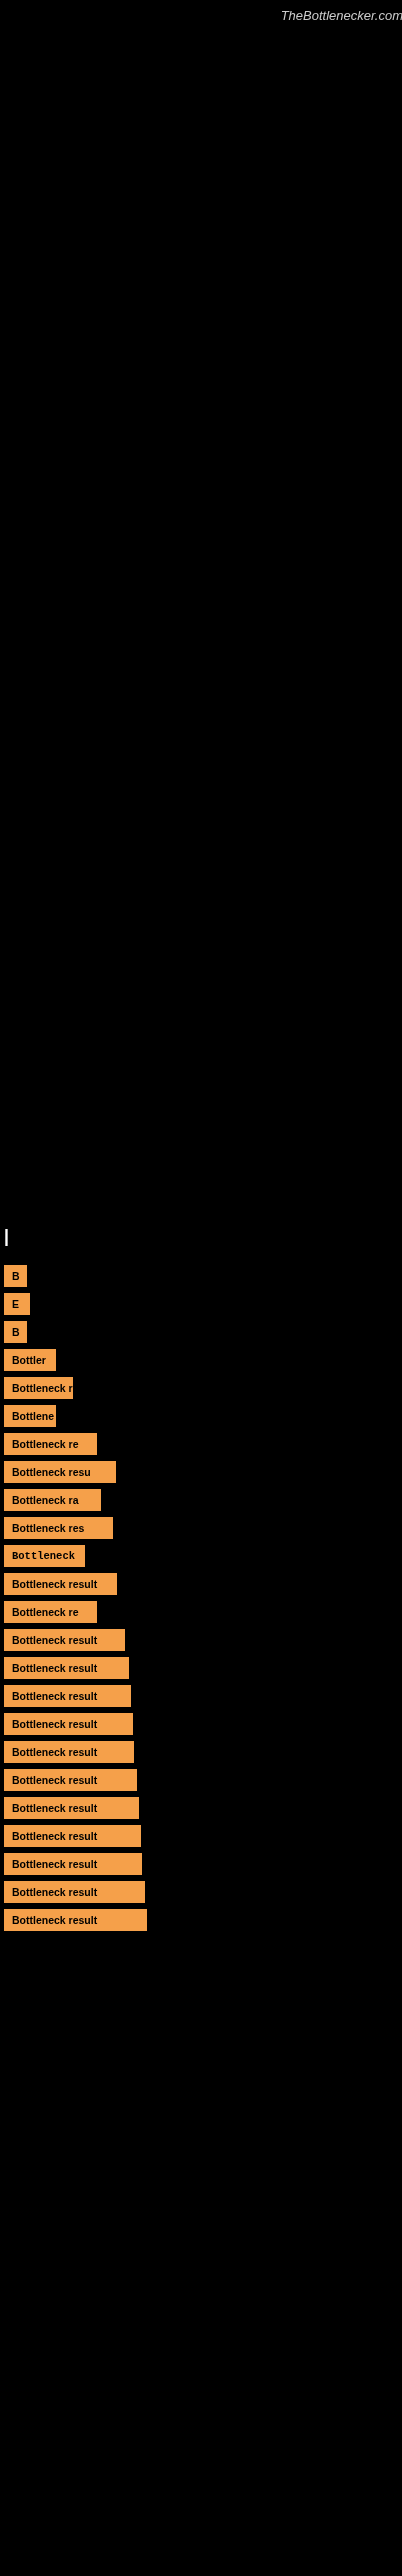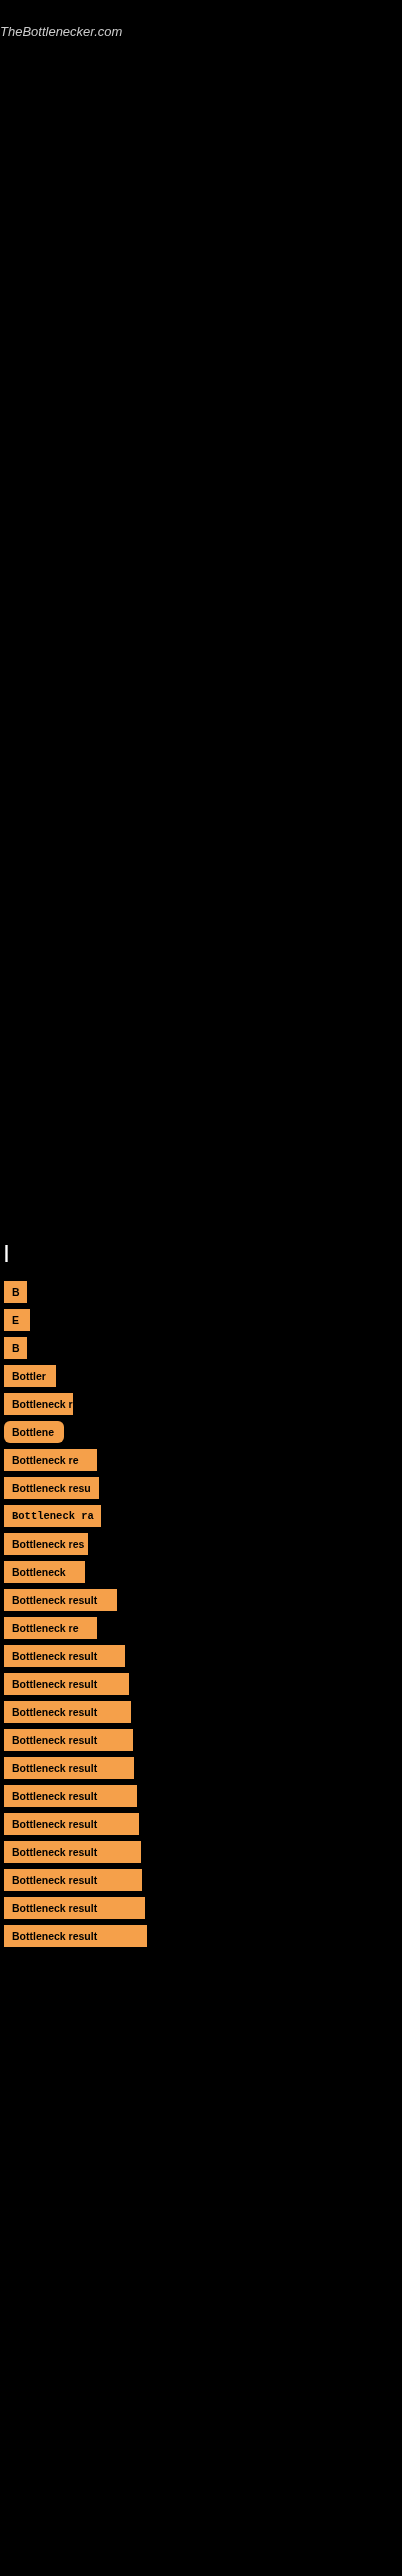--- a/index.html
+++ b/index.html
@@ -13,22 +13,22 @@
       width: 403px;
       min-height: 2576px;
       font-family: Arial, sans-serif;
       position: relative;
       overflow-x: hidden;
     }
 
     .site-title {
       color: #cccccc;
       font-size: 13px;
-      text-align: left;
-      padding: 24px 0 4px 0;
+      text-align: right;
+      padding: 8px 0 4px 0;
       font-style: italic;
     }
 
     .black-area {
       background-color: #000000;
       width: 100%;
     }
 
     .label-text {
       color: #ffffff;
@@ -52,26 +52,26 @@
     .items-container {
       padding-top: 4px;
     }
 
     
     .item-w1 { width: 22.5px; }
     .item-w2 { width: 26px; }
     .item-w3 { width: 22.5px; }
     .item-w4 { width: 52px; }
     .item-w5 { width: 69px; }
-    .item-w6 { width: 60px; border-radius: 6px; }
+    .item-w6 { width: 52px; }
     .item-w7 { width: 93px; }
-    .item-w8 { width: 95px; }
-    .item-w9 { width: 97px; font-family: Liberation Mono, monospace; }
-    .item-w10 { width: 84px; }
-    .item-w11 { width: 81px; }
+    .item-w8 { width: 112px; }
+    .item-w9 { width: 97px; }
+    .item-w10 { width: 109px; }
+    .item-w11 { width: 81px; font-family: Liberation Mono, monospace; }
     .item-w12 { width: 113px; }
     .item-w13 { width: 93px; }
     .item-w14 { width: 121px; }
     .item-w15 { width: 125px; }
     .item-w16 { width: 127px; }
     .item-w17 { width: 129px; }
     .item-w18 { width: 130px; }
     .item-w19 { width: 133px; }
     .item-w20 { width: 135px; }
     .item-w21 { width: 137px; }

